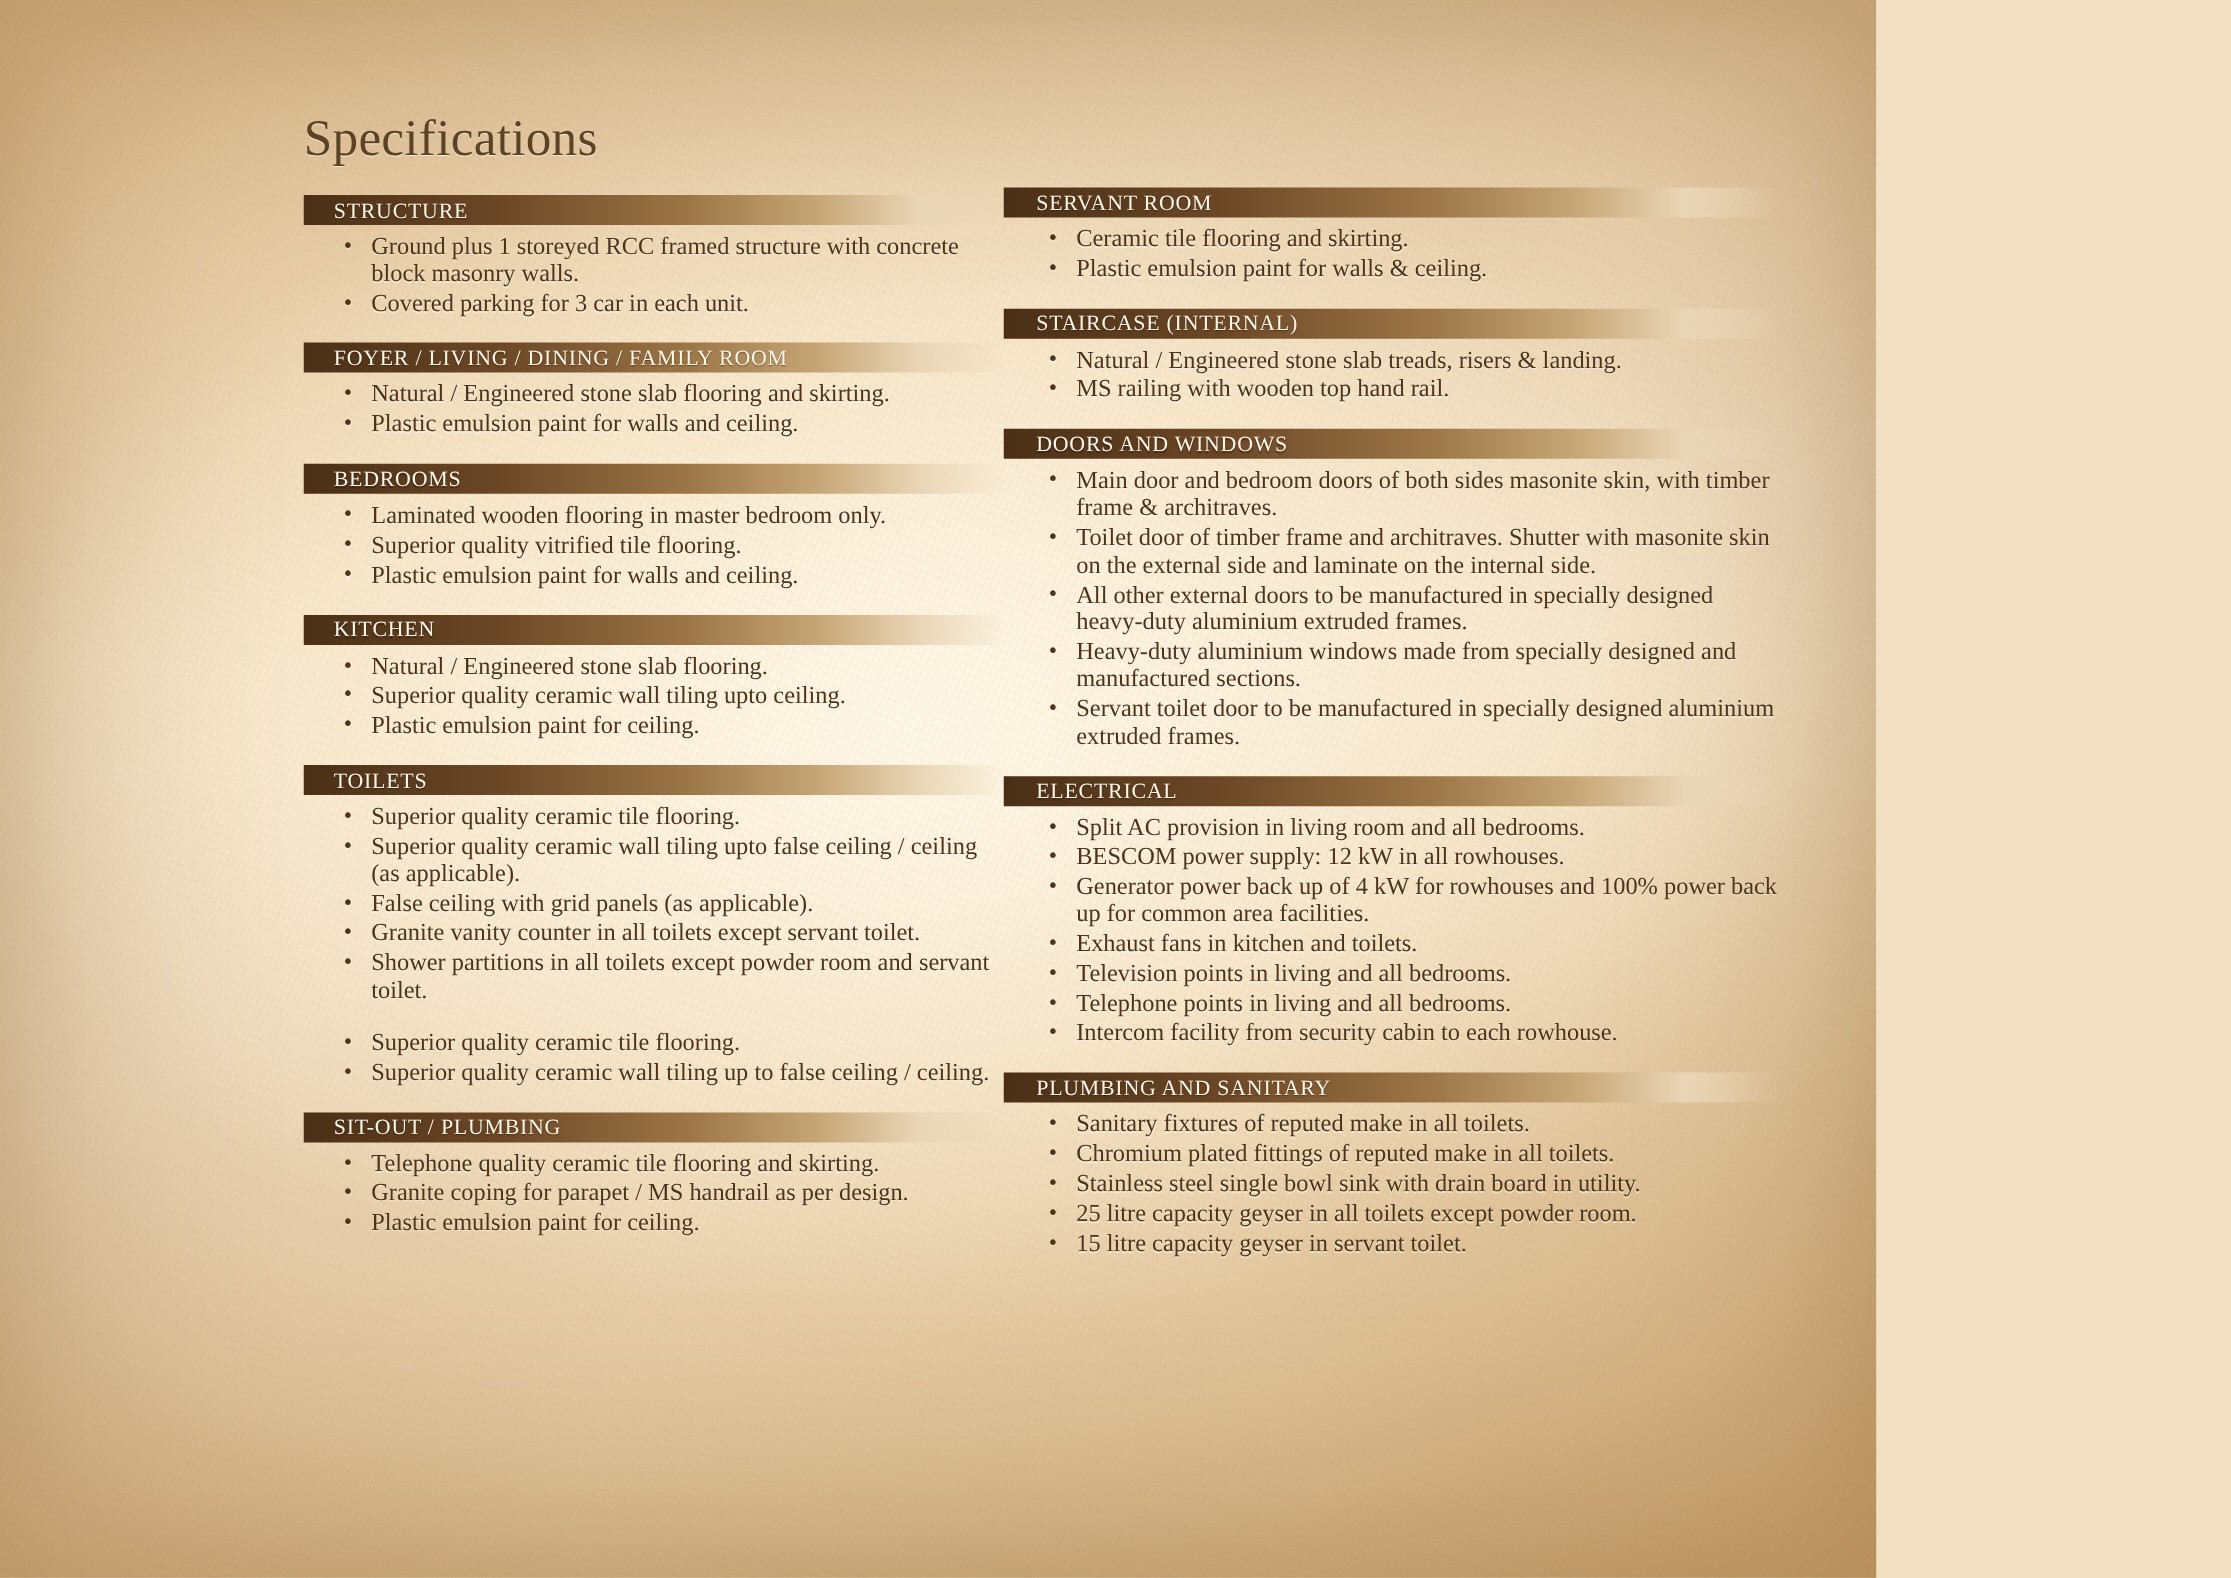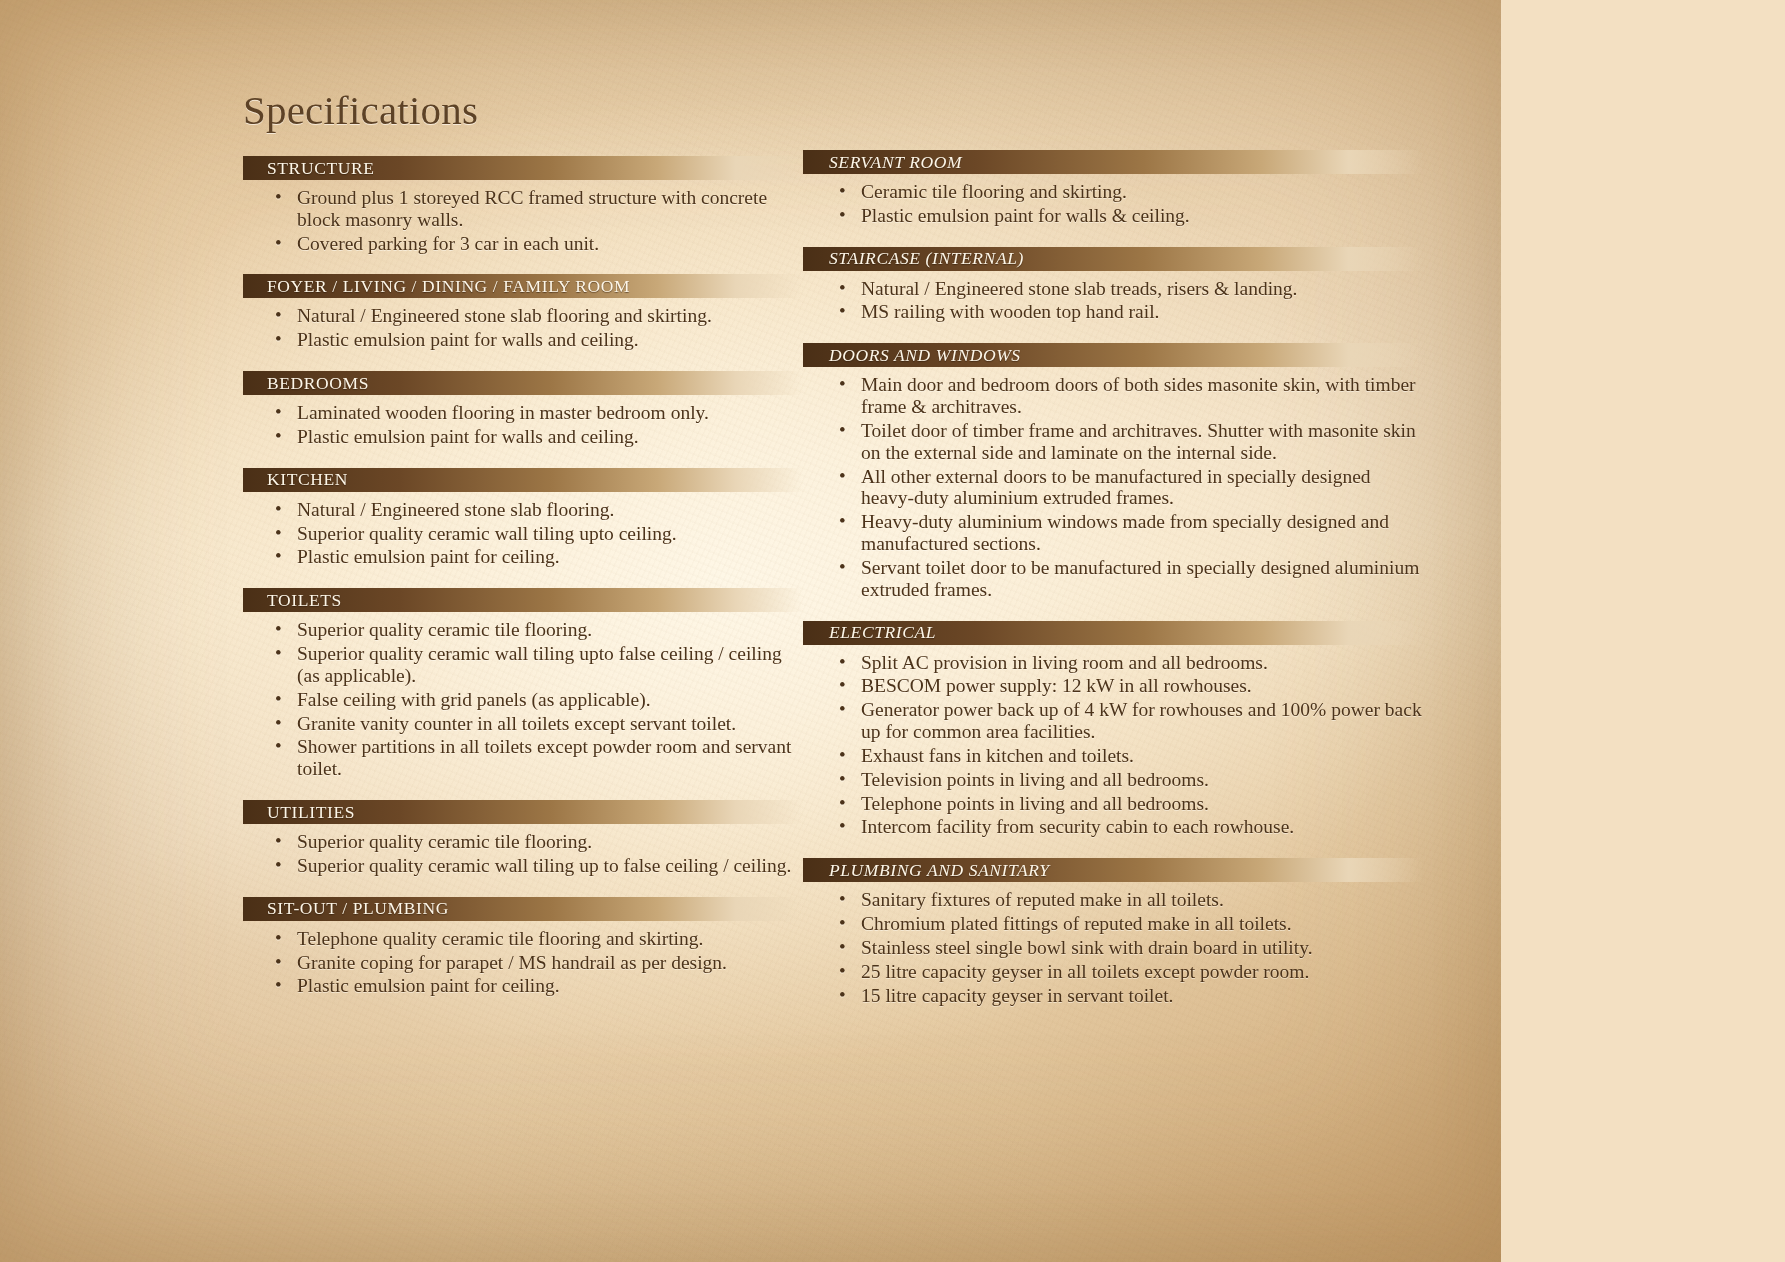--- a/index.html
+++ b/index.html
@@ -101,21 +101,21 @@
     position: absolute;
     left: 6px;
     top: -1px;
     font-size: 19px;
     color: #4c331a;
   }
   
   ul.bullets li.flush { padding-left: 28px; }
 
   .col.right ul.bullets { padding-left: 30px; }
-  .col.right .sec-head { padding-left: 26px; font-style: italic; }
+  .col.right .sec-head { padding-left: 26px; }
 </style>
 </head>
 <body>
 
 <div id="page">
   <div id="grain"></div>
   <div id="vignette"></div>
 
   <div id="content">
     <h1 id="doc-title">Specifications</h1>
@@ -143,20 +143,21 @@
             <li>Plastic emulsion paint for walls and ceiling.</li>
           </ul>
         </div>
 
         <div class="section">
           <div class="sec-head">
             <span class="label">BEDROOMS</span>
           </div>
           <ul class="bullets">
             <li>Laminated wooden flooring in master bedroom only.</li>
+            <li>Superior quality vitrified tile flooring.</li>
             <li>Plastic emulsion paint for walls and ceiling.</li>
           </ul>
         </div>
 
         <div class="section">
           <div class="sec-head">
             <span class="label">KITCHEN</span>
           </div>
           <ul class="bullets">
             <li>Natural / Engineered stone slab flooring.</li>
@@ -172,23 +173,20 @@
           <ul class="bullets">
             <li>Superior quality ceramic tile flooring.</li>
             <li>Superior quality ceramic wall tiling upto false ceiling / ceiling (as applicable).</li>
             <li>False ceiling with grid panels (as applicable).</li>
             <li>Granite vanity counter in all toilets except servant toilet.</li>
             <li>Shower partitions in all toilets except powder room and servant toilet.</li>
           </ul>
         </div>
 
         <div class="section">
-          <div class="sec-head">
-            <span class="label">UTILITIES</span>
-          </div>
           <ul class="bullets">
             <li>Superior quality ceramic tile flooring.</li>
             <li>Superior quality ceramic wall tiling up to false ceiling / ceiling.</li>
           </ul>
         </div>
 
         <div class="section">
           <div class="sec-head">
             <span class="label">SIT-OUT / PLUMBING</span>
           </div>

